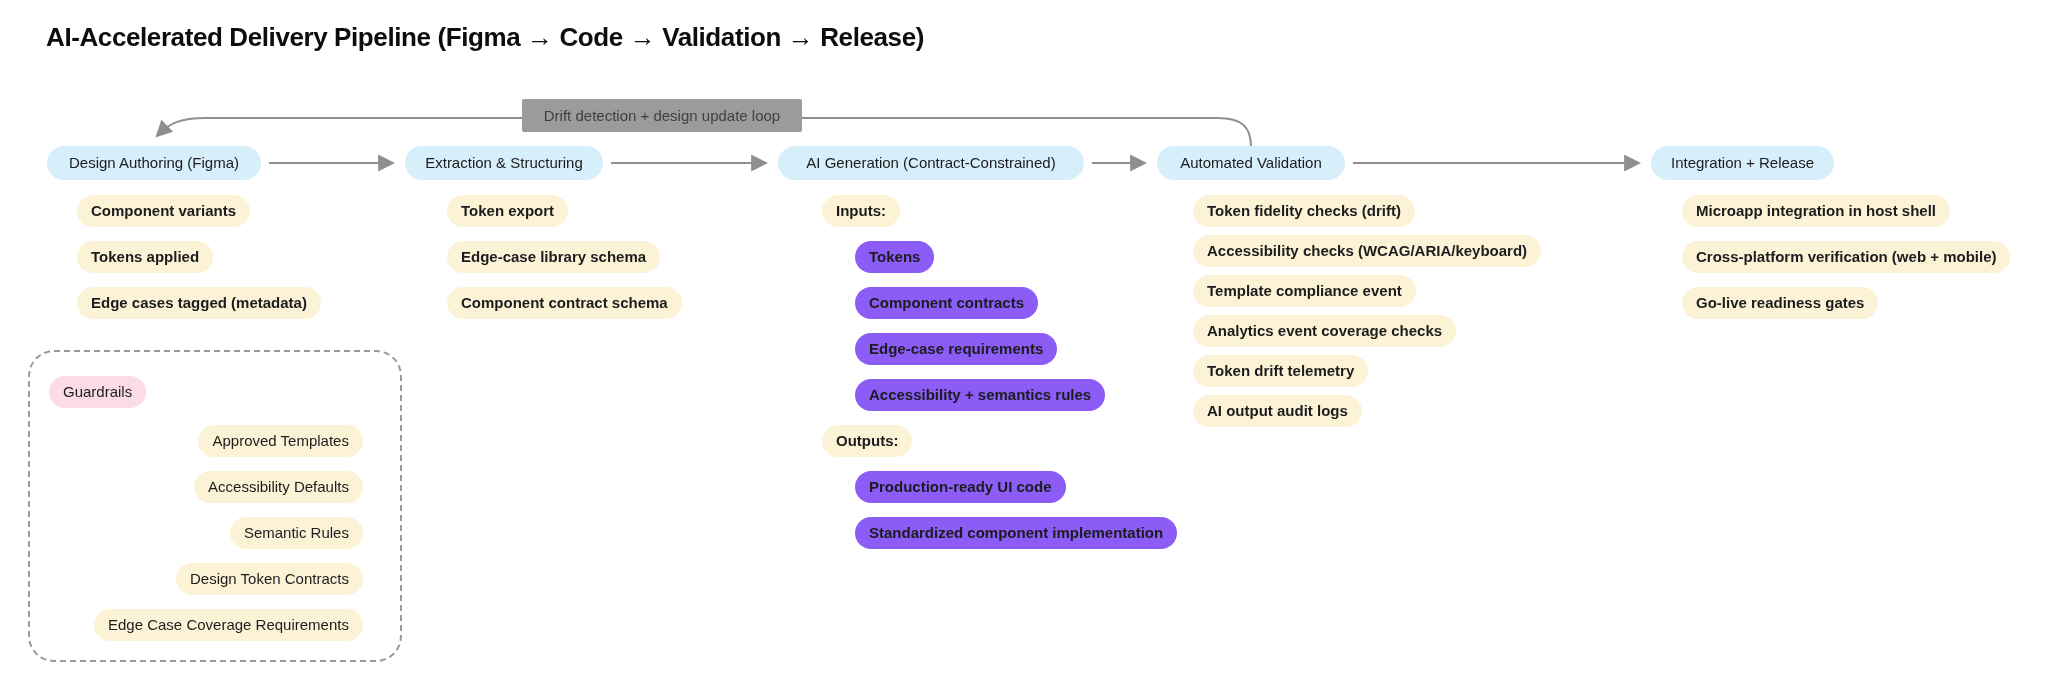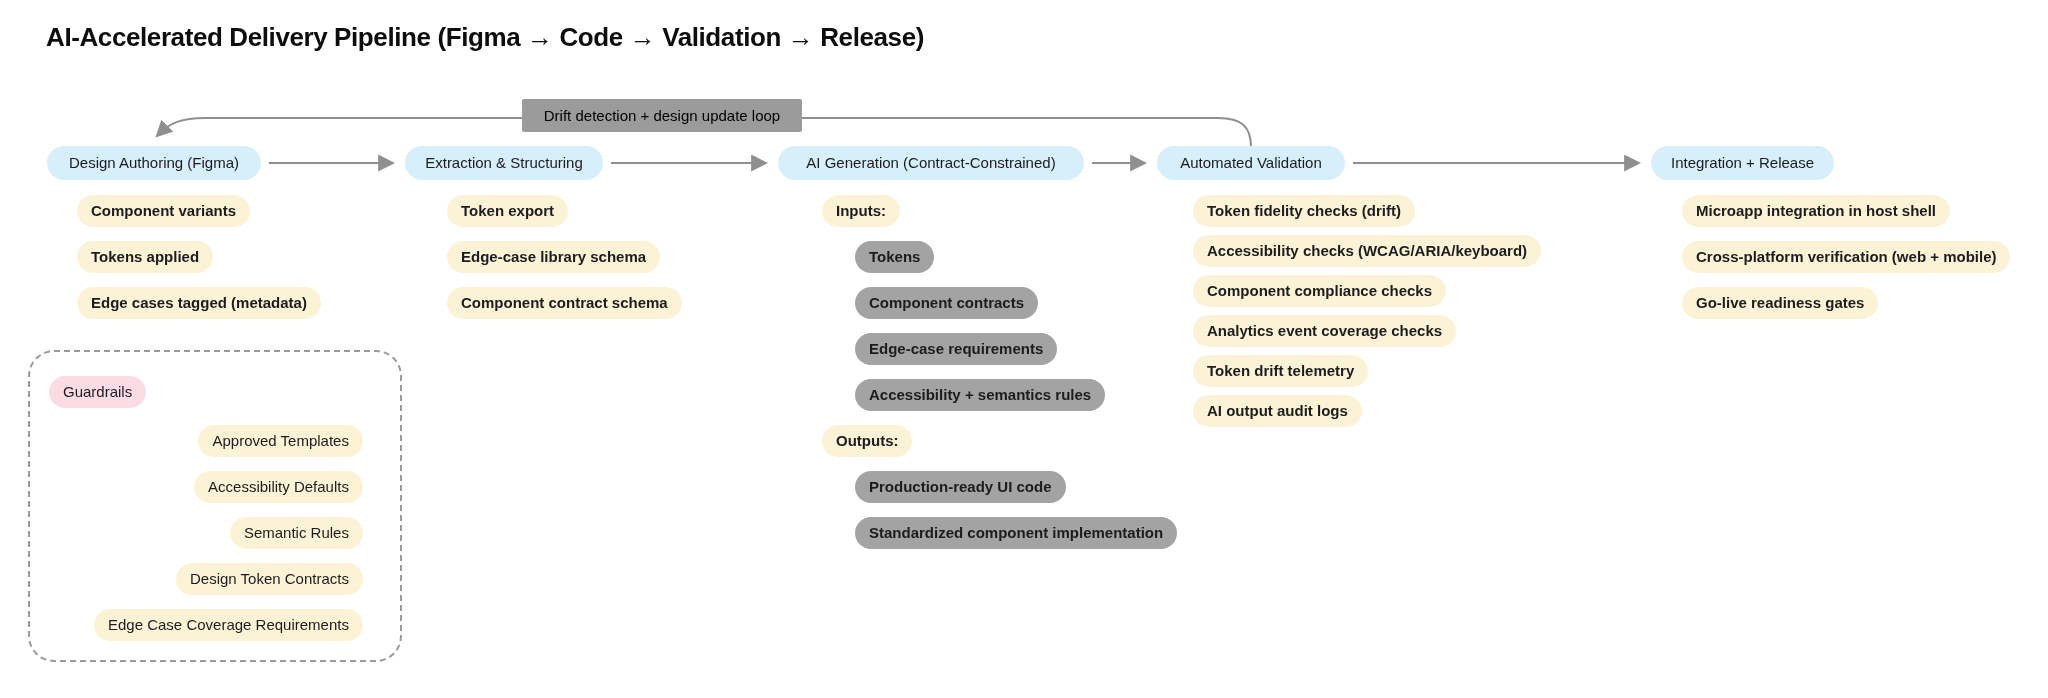--- a/index.html
+++ b/index.html
@@ -11,21 +11,21 @@
     color:#1c1c1e;
   }
   .title{
     position:absolute;left:46px;top:22px;
     font-size:26px;font-weight:800;letter-spacing:-0.4px;
     color:#0d0d0f;white-space:nowrap;
   }
   svg.wires{position:absolute;left:0;top:0;z-index:1;}
   .loop-label{
     position:absolute;left:522px;top:99px;width:280px;height:33px;
-    background:#9b9b9b;color:#000000;border-radius:2px;
+    background:#9b9b9b;color:#404040;border-radius:2px;
     font-size:15px;line-height:33px;text-align:center;
     z-index:2;white-space:nowrap;
   }
   .stage{
     position:absolute;top:146px;height:34px;
     background:#d7eefb;border-radius:17px;
     font-size:15px;line-height:34px;text-align:center;
     white-space:nowrap;z-index:2;
   }
   .stage.s0{left:47px;width:214px;}
@@ -42,21 +42,21 @@
   .col.c0{left:77px;}
   .col.c1{left:447px;}
   .col.c2{left:822px;}
   .col.c3{left:1193px;gap:8px;}
   .col.c4{left:1682px;}
   .pill{
     height:32px;border-radius:16px;padding:0 14px;
     font-size:15px;line-height:32px;white-space:nowrap;
     background:#fcf3d7;
   }
-  .pill.sub{background:#a3a3a3;margin-left:33px;}
+  .pill.sub{background:#8b5cf6;margin-left:33px;}
   .pill.pink{background:#fbdce4;}
   .guardrails{
     position:absolute;left:28px;top:350px;width:374px;height:312px;
     border:2px dashed #9a9a9a;border-radius:26px;
     box-sizing:border-box;z-index:2;background:transparent;
   }
   .guardrails .g-title{position:absolute;left:19px;top:24px;}
   .guardrails .g-items{
     position:absolute;left:64px;top:73px;
     display:flex;flex-direction:column;align-items:flex-end;gap:14px;
@@ -107,21 +107,21 @@
   <div class="pill sub">Edge-case requirements</div>
   <div class="pill sub">Accessibility + semantics rules</div>
   <div class="pill">Outputs:</div>
   <div class="pill sub">Production-ready UI code</div>
   <div class="pill sub">Standardized component implementation</div>
 </div>
 
 <div class="col c3">
   <div class="pill">Token fidelity checks (drift)</div>
   <div class="pill">Accessibility checks (WCAG/ARIA/keyboard)</div>
-  <div class="pill">Component compliance checks</div>
+  <div class="pill">Template compliance event</div>
   <div class="pill">Analytics event coverage checks</div>
   <div class="pill">Token drift telemetry</div>
   <div class="pill">AI output audit logs</div>
 </div>
 
 <div class="col c4">
   <div class="pill">Microapp integration in host shell</div>
   <div class="pill">Cross-platform verification (web + mobile)</div>
   <div class="pill">Go-live readiness gates</div>
 </div>

